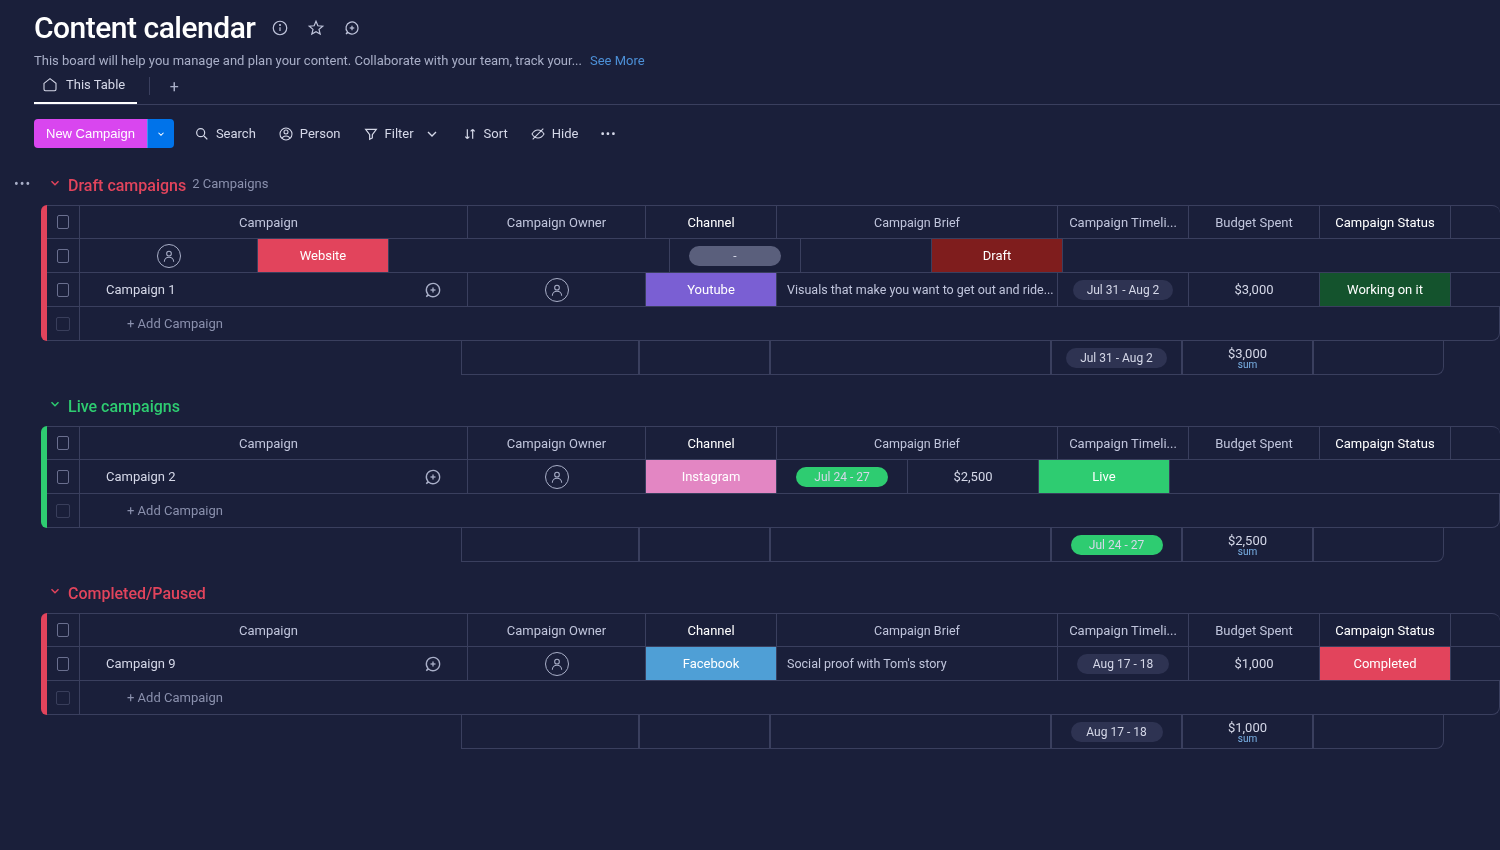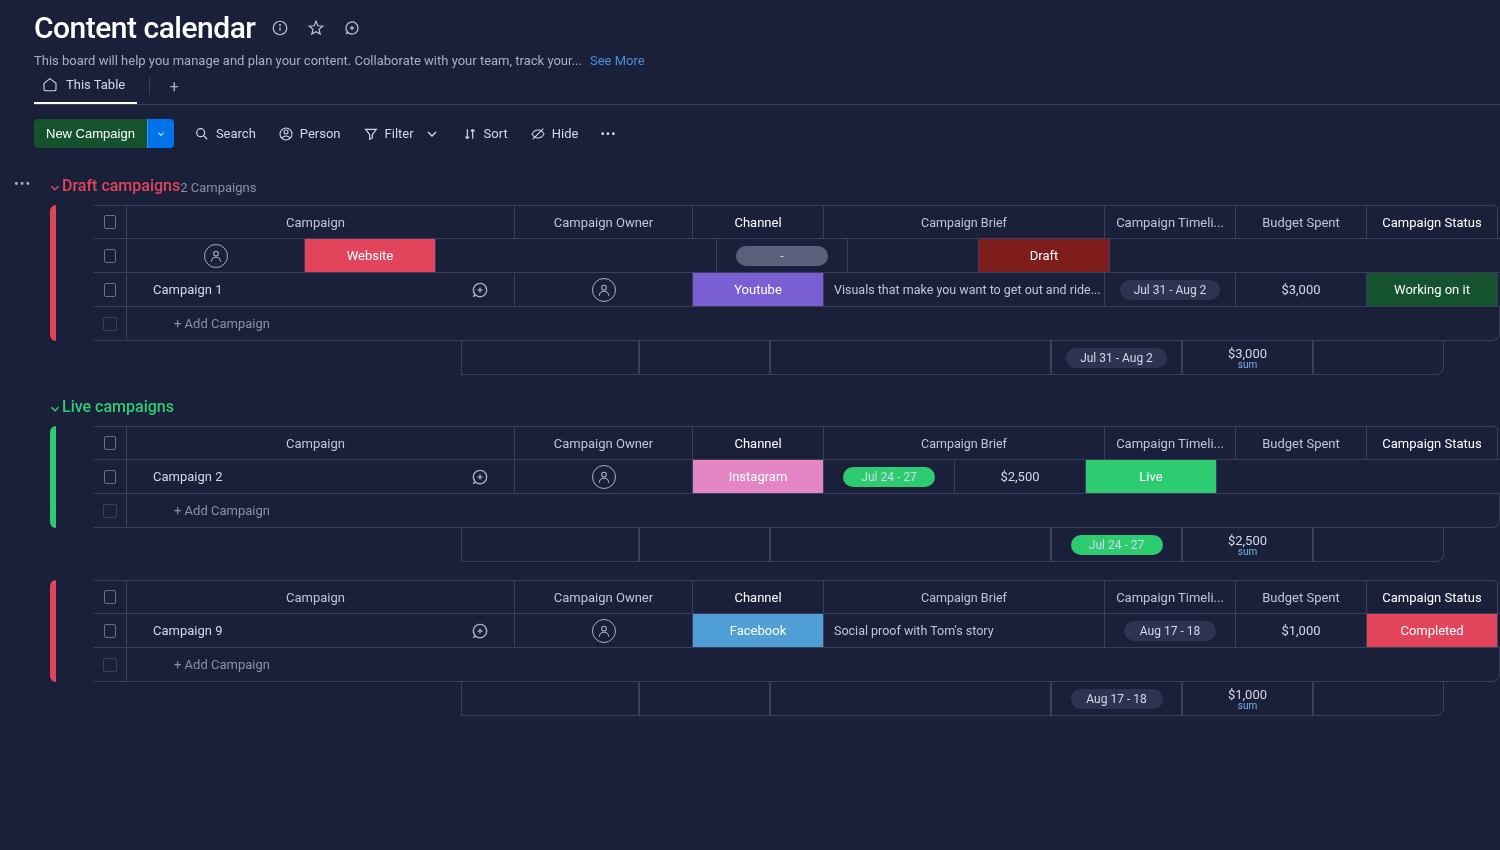--- a/index.html
+++ b/index.html
@@ -9,31 +9,31 @@
 .title { font-size: 30px; font-weight: 500; color: #fff; letter-spacing: -0.5px; }
 .title-icons { display: flex; gap: 18px; }
 .title-icon { width: 18px; height: 18px; cursor: pointer; }
 .desc-row { display: flex; gap: 8px; color: #a9afc8; }
 .see-more { color: #4c8fd6; cursor: pointer; }
 .views-row { display: flex; align-items: center; gap: 12px; border-bottom: 1px solid #3a3f5e; margin-bottom: 14px; }
 .view-tab { display: flex; align-items: center; gap: 8px; padding: 8px 12px 10px 8px; border-bottom: 2px solid #fff; cursor: pointer; }
 .add-view { width: 24px; height: 24px; display: flex; align-items: center; justify-content: center; cursor: pointer; color: #a9afc8; font-size: 16px; }
 .toolbar { display: flex; align-items: center; gap: 18px; margin-bottom: 24px; }
 .new-btn-wrap { display: flex; }
-.new-btn { background: #14532d; color: #fff; border: none; padding: 7px 12px; border-radius: 4px 0 0 4px; font-size: 13px; cursor: pointer; }
+.new-btn { background: #d946ef; color: #fff; border: none; padding: 7px 12px; border-radius: 4px 0 0 4px; font-size: 13px; cursor: pointer; }
 .new-btn-arrow { background: #0073ea; border: none; border-left: 1px solid rgba(255,255,255,0.25); padding: 0 8px; border-radius: 0 4px 4px 0; cursor: pointer; display: flex; align-items: center; }
 .tool { display: flex; align-items: center; gap: 6px; color: #d5d8e8; cursor: pointer; padding: 4px 2px; }
 .tool svg { width: 16px; height: 16px; }
 .group { margin-bottom: 18px; position: relative; }
 .group-menu { position: absolute; left: -20px; top: 4px; color: #a9afc8; cursor: pointer; font-size: 14px; letter-spacing:1px;}
-.group-header { display: flex; align-items: flex-end; gap: 0; padding: 4px 0 10px 14px; }
+.group-header { display: flex; align-items: flex-start; gap: 6px; padding: 4px 0 10px 14px; }
 .chev { width: 14px; height: 14px; }
 .group-name { font-size: 16px; font-weight: 500; }
 .group-count { color: #8a90ad; font-size: 13px; }
-.table-wrap { display: flex; margin-left: 16px; gap: 38px; }
+.table-wrap { display: flex; margin-left: 7px; }
 .left-bar { width: 6px; border-radius: 6px 0 0 6px; margin-left: 0; }
 .table { flex: 1; }
 .row { display: flex; border-bottom: 1px solid #3a3f5e; align-items: stretch; height: 34px; }
 .row:first-child { border-top: 1px solid #3a3f5e; border-radius: 0 8px 0 0; overflow:hidden;}
 .hdr { background: transparent; color: #c0c5dc; font-size: 13px; }
 .cell { border-right: 1px solid #3a3f5e; display: flex; align-items: center; justify-content: center; padding: 0 10px; overflow: hidden; white-space: nowrap; text-overflow: ellipsis; }
 .cell-check { width: 33px; flex-shrink: 0; }
 .cell-name { width: 388px; flex-shrink: 0; justify-content: flex-start; padding-left: 26px; position: relative; }
 .cell-name .name-txt { flex: 1; }
 .cell-owner { width: 178px; flex-shrink: 0; }
@@ -305,20 +305,27 @@
             <div class="pill" style="background:#2ecc71">Jul 24 - 27</div>
           </div>
     <div class="footer-cell budget">
             <span>$2,500</span>
             <span class="sum-lbl">sum</span>
           </div>
     <div class="footer-cell status"></div>
   </div>
       </div>
       <div class="group">
+        <div class="group-header">
+    <svg class="chev" viewBox="0 0 24 24" fill="none" stroke="#e2445c" stroke-width="2.5">
+            <path d="M6 9l6 6 6-6"></path>
+          </svg>
+    <span class="group-name" style="color:#e2445c">Completed/Paused</span>
+
+  </div>
         <div class="table-wrap">
           <div class="left-bar" style="background:#e2445c"></div>
           <div class="table">
             <div class="row hdr">
     <div class="cell cell-check">
                 <div class="checkbox"></div>
               </div>
     <div class="cell cell-name" style="justify-content:center;padding-left:0">Campaign</div>
     <div class="cell cell-owner">Campaign Owner</div>
     <div class="cell cell-channel">Channel</div>

